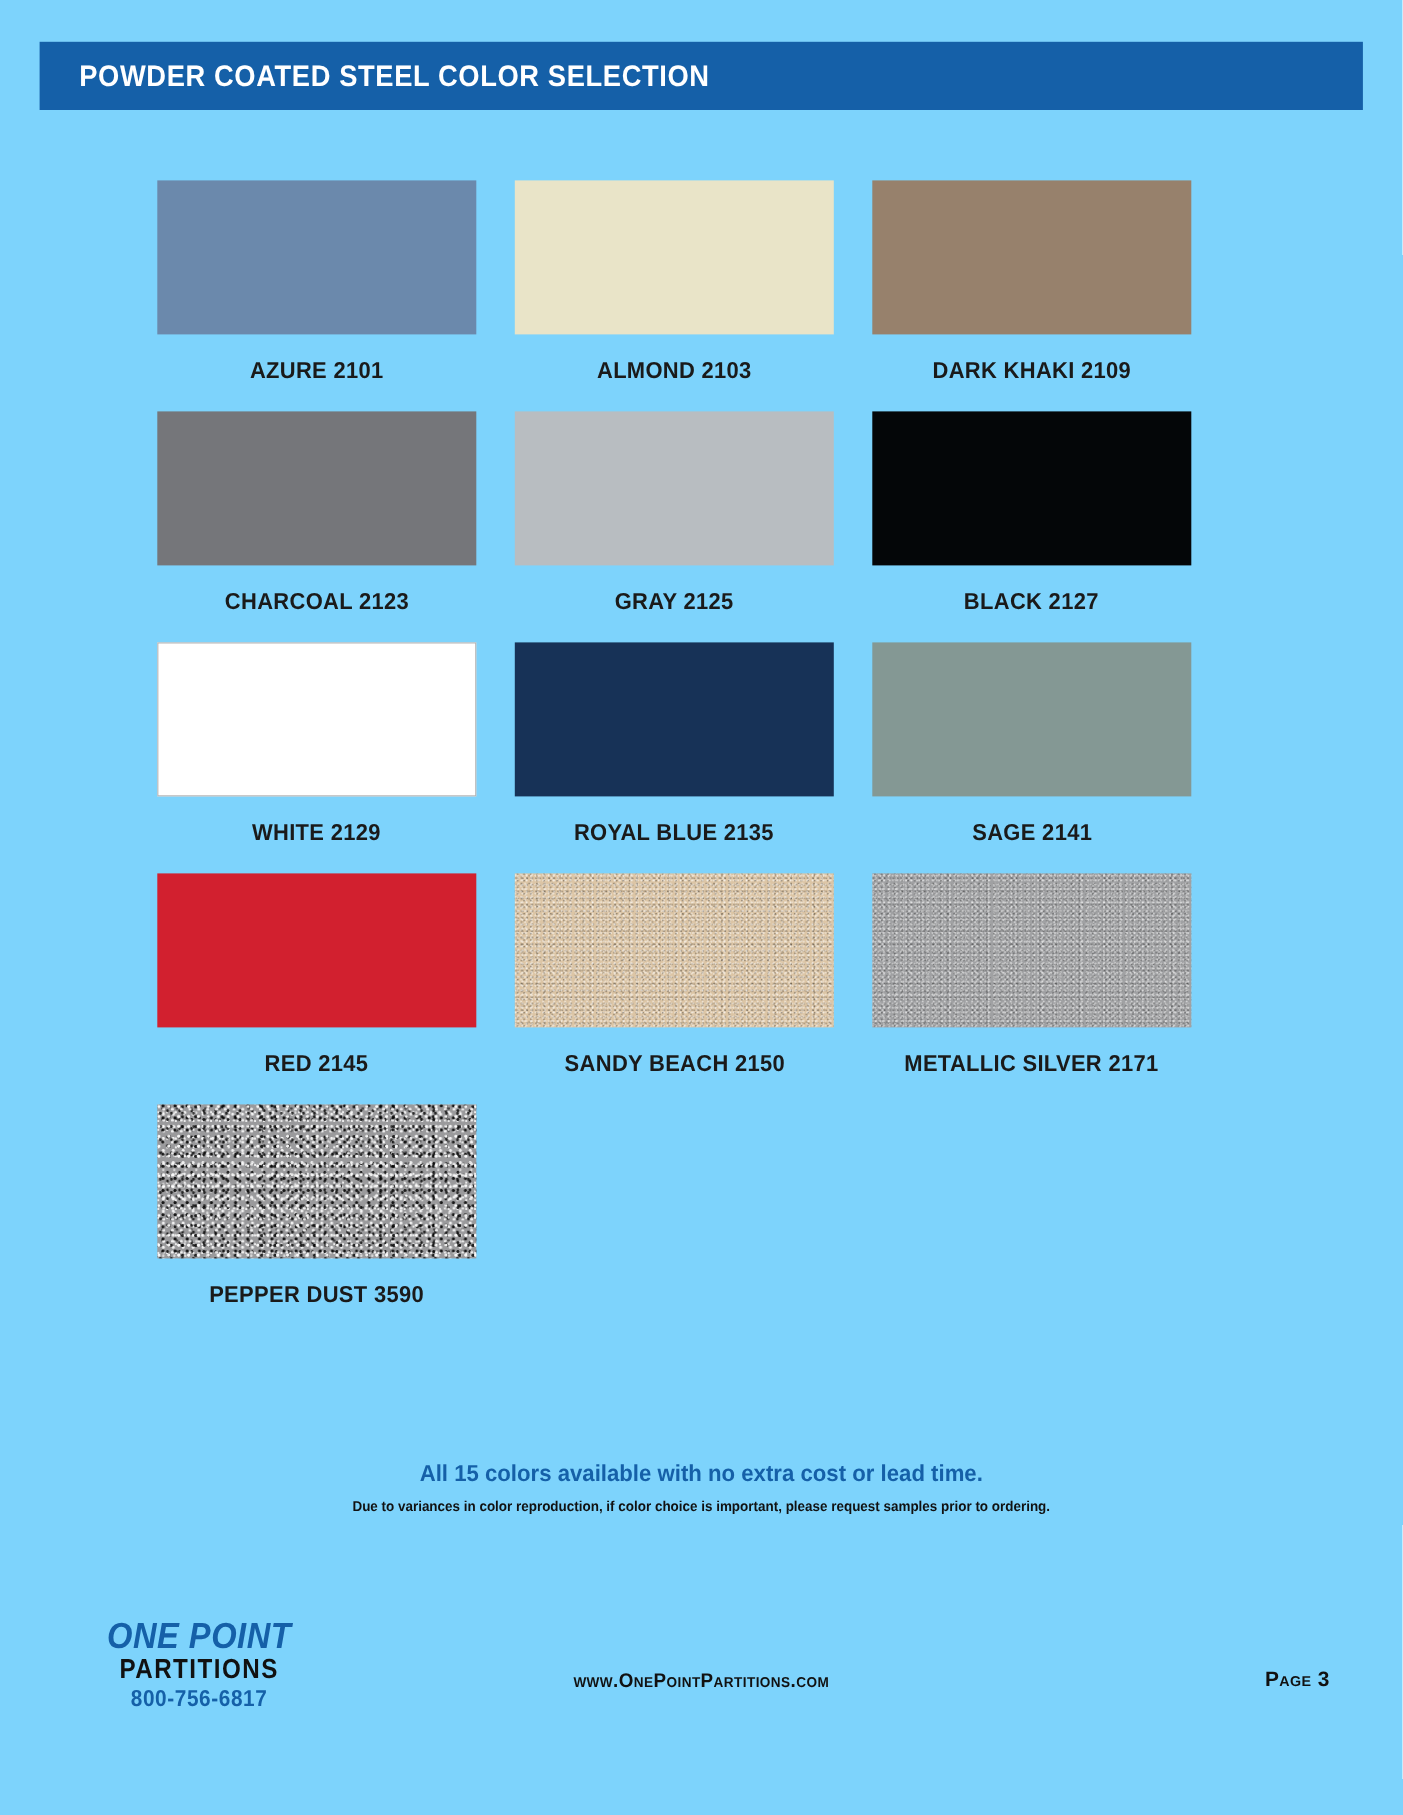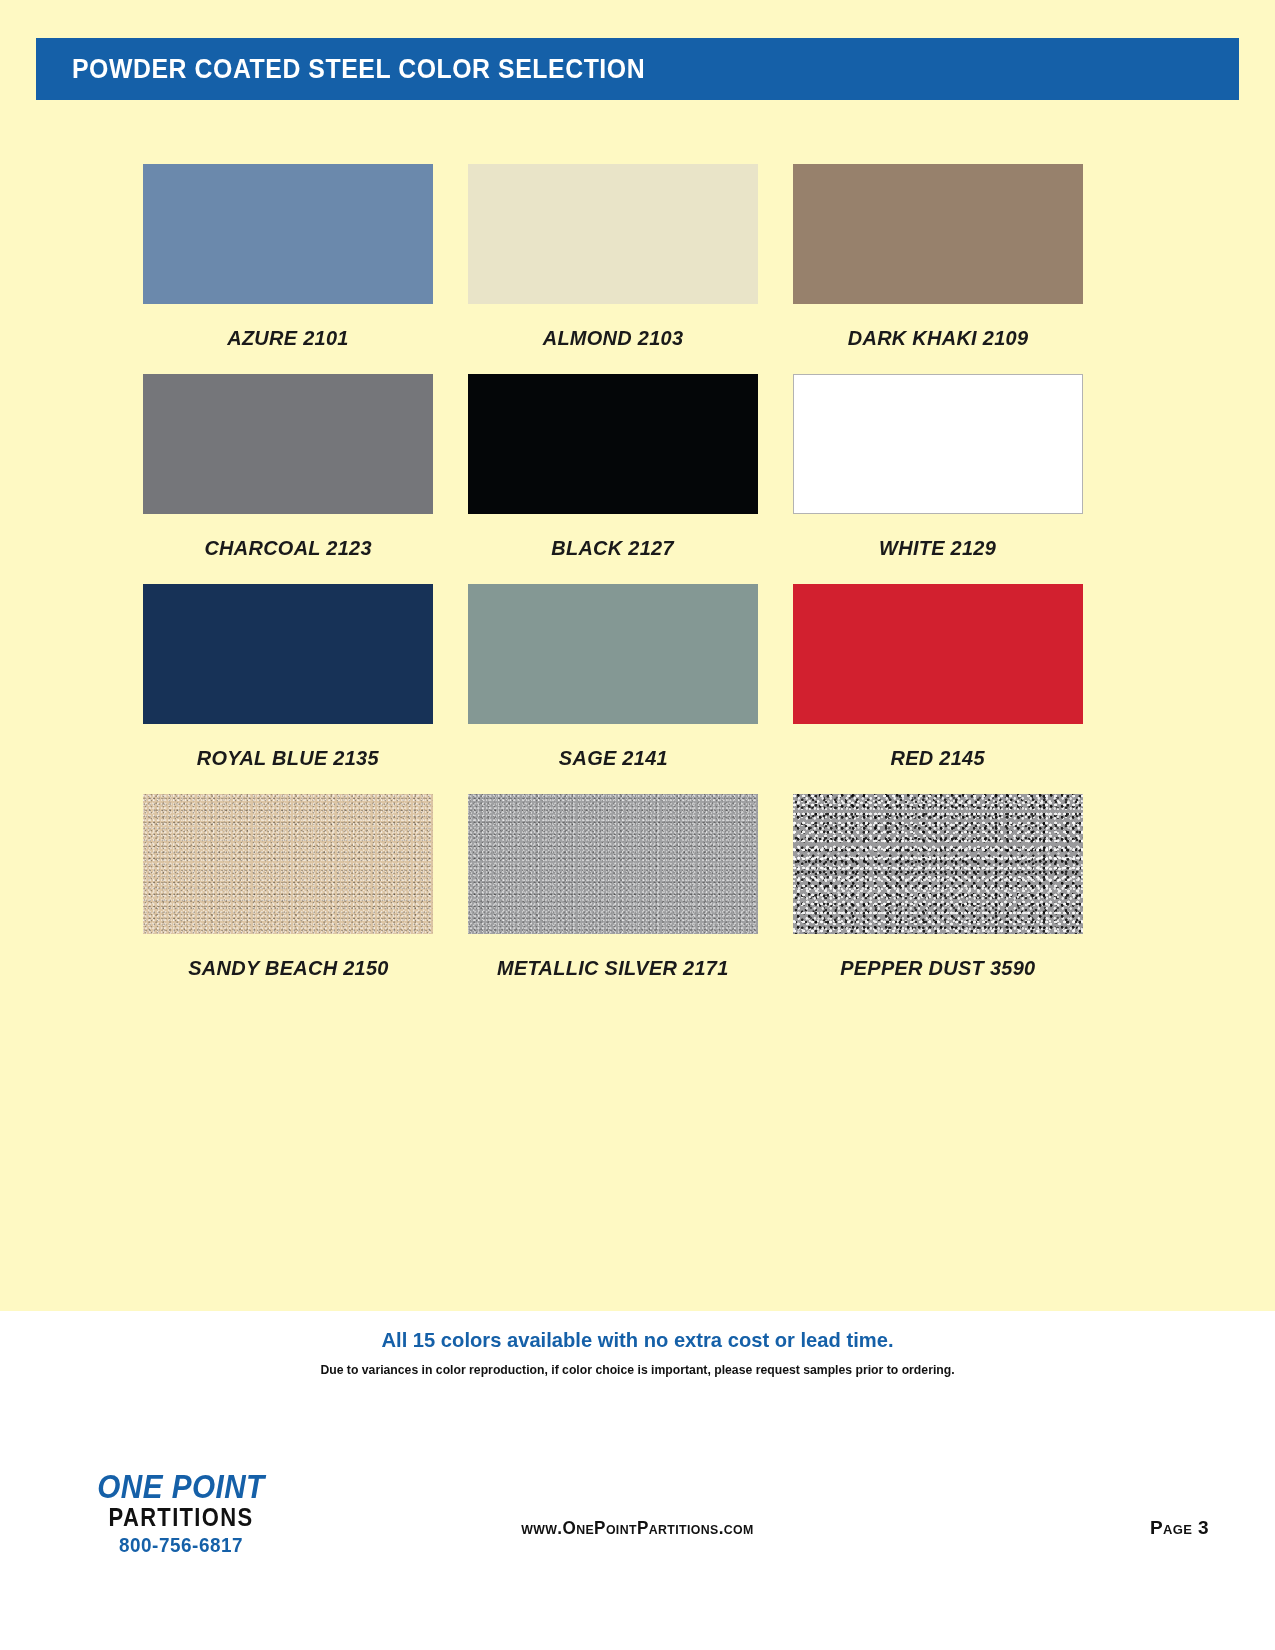--- a/index.html
+++ b/index.html
@@ -8,22 +8,22 @@
     width: 1275px;
     height: 1650px;
     background: #ffffff;
     font-family: "Liberation Sans", sans-serif;
     overflow: hidden;
   }
 
   .page {
     position: relative;
     width: 1275px;
-    height: 1311px;
-    background: #fef9c3;
+    height: 1650px;
+    background: #7dd3fc;
   }
 
   
   .header-band {
     position: absolute;
     left: 36px;
     top: 38px;
     width: 1203px;
     height: 62px;
     background: #1560a8;
@@ -45,21 +45,20 @@
   
   .grid {
     position: absolute;
     left: 143px;
     top: 164px;
     width: 940px;
     display: grid;
     grid-template-columns: repeat(3, 290px);
     column-gap: 35px;
     row-gap: 18px;
-    font-style: italic;
   }
 
   .cell {
     width: 290px;
     display: flex;
     flex-direction: column;
     align-items: center;
   }
 
   .swatch {
@@ -193,20 +192,24 @@
         <div class="swatch" style="background-color:#e9e4c8;"></div>
         <div class="swatch-label">ALMOND 2103</div>
       </div>
       <div class="cell">
         <div class="swatch" style="background-color:#97816c;"></div>
         <div class="swatch-label">DARK KHAKI 2109</div>
       </div>
       <div class="cell">
         <div class="swatch" style="background-color:#75767a;"></div>
         <div class="swatch-label">CHARCOAL 2123</div>
+      </div>
+      <div class="cell">
+        <div class="swatch" style="background-color:#b8bdc1;"></div>
+        <div class="swatch-label">GRAY 2125</div>
       </div>
       <div class="cell">
         <div class="swatch" style="background-color:#040608;"></div>
         <div class="swatch-label">BLACK 2127</div>
       </div>
       <div class="cell">
         <div class="swatch outlined" style="background-color:#ffffff;"></div>
         <div class="swatch-label">WHITE 2129</div>
       </div>
       <div class="cell">

